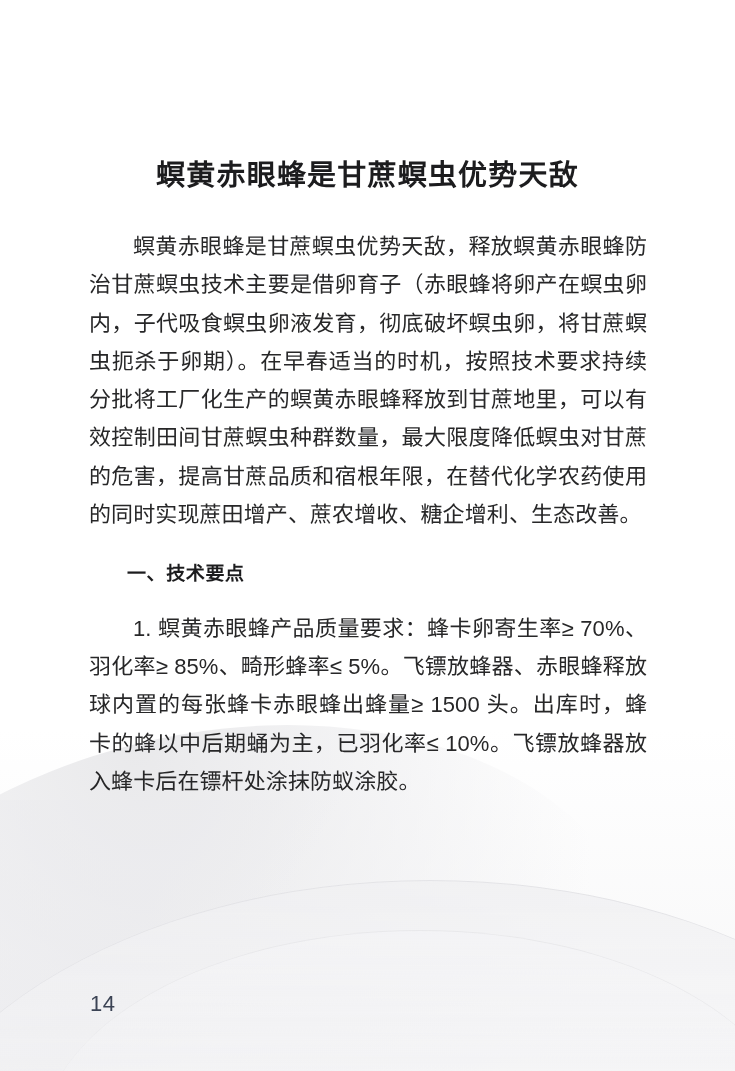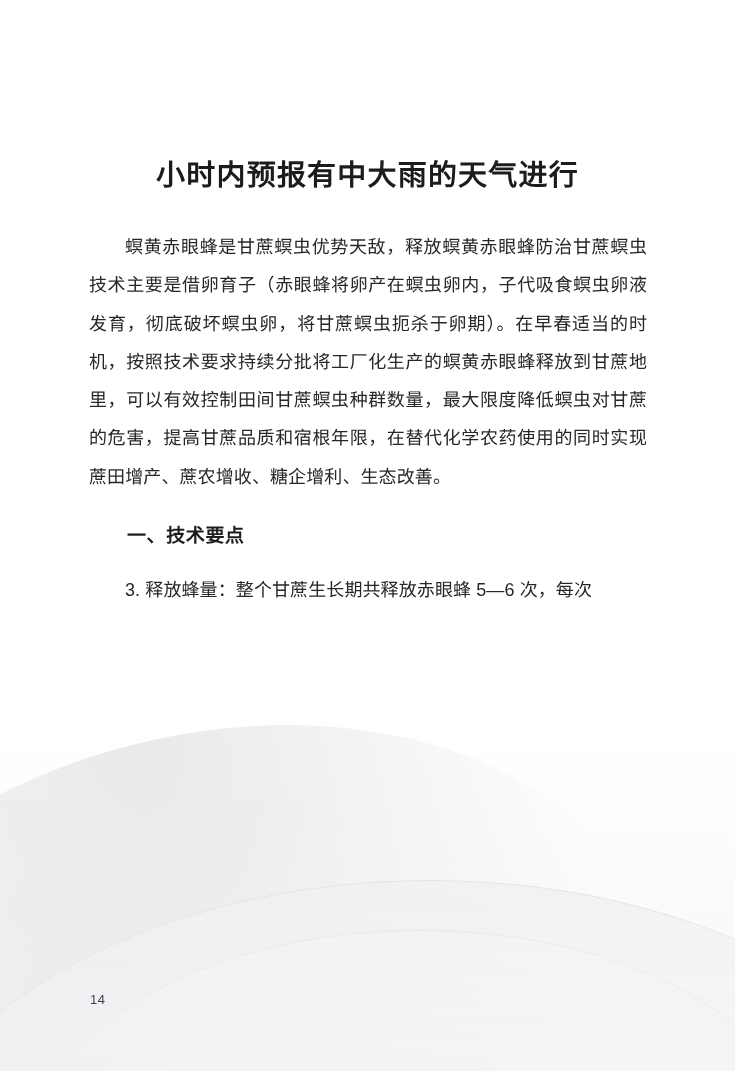--- a/index.html
+++ b/index.html
@@ -94,21 +94,21 @@
   
   .body-block {
     position: absolute;
     top: 228px;
     left: 89px;
     width: 558px;
   }
 
   p.para {
     margin: 0;
-    font-size: 18px;
+    font-size: 22px;
     line-height: 38.3px;
     color: #272728;
     text-align: justify;
     text-justify: inter-ideograph;
     text-indent: 2em;
     letter-spacing: 0.1px;
   }
 
   h2.section-heading {
     margin: 0;
@@ -121,53 +121,53 @@
   }
 
   .spacer-before-heading { height: 21px; }
   .spacer-after-heading  { height: 16px; }
 
   
   .page-number {
     position: absolute;
     left: 90px;
     top: 993px;
-    font-size: 13px;
+    font-size: 22px;
     color: #3b4354;
     letter-spacing: 0.5px;
     line-height: 1;
   }
 </style>
 </head>
 <body>
 
 <div class="page">
 
   <div class="paper-wash"></div>
   <div class="swoosh swoosh-a"></div>
   <div class="swoosh swoosh-c"></div>
   <div class="swoosh swoosh-b"></div>
   <div class="swoosh swoosh-d"></div>
 
   <div class="content">
 
-    <h1 class="doc-title">小时内预报有中大雨的天气进行</h1>
+    <h1 class="doc-title">螟黄赤眼蜂是甘蔗螟虫优势天敌</h1>
 
     <div class="body-block">
 
       <p class="para">螟黄赤眼蜂是甘蔗螟虫优势天敌，释放螟黄赤眼蜂防治甘蔗螟虫技术主要是借卵育子（赤眼蜂将卵产在螟虫卵内，子代吸食螟虫卵液发育，彻底破坏螟虫卵，将甘蔗螟虫扼杀于卵期）。在早春适当的时机，按照技术要求持续分批将工厂化生产的螟黄赤眼蜂释放到甘蔗地里，可以有效控制田间甘蔗螟虫种群数量，最大限度降低螟虫对甘蔗的危害，提高甘蔗品质和宿根年限，在替代化学农药使用的同时实现蔗田增产、蔗农增收、糖企增利、生态改善。</p>
 
       <div class="spacer-before-heading"></div>
 
       <h2 class="section-heading">一、技术要点</h2>
 
       <div class="spacer-after-heading"></div>
 
+      <p class="para">1. 螟黄赤眼蜂产品质量要求：蜂卡卵寄生率≥ 70%、羽化率≥ 85%、畸形蜂率≤ 5%。飞镖放蜂器、赤眼蜂释放球内置的每张蜂卡赤眼蜂出蜂量≥ 1500 头。出库时，蜂卡的蜂以中后期蛹为主，已羽化率≤ 10%。飞镖放蜂器放入蜂卡后在镖杆处涂抹防蚁涂胶。</p>
 
 
-      <p class="para">3. 释放蜂量：整个甘蔗生长期共释放赤眼蜂 5—6 次，每次</p>
 
     </div>
 
     <div class="page-number">14</div>
 
   </div>
 </div>
 
 </body></html>

